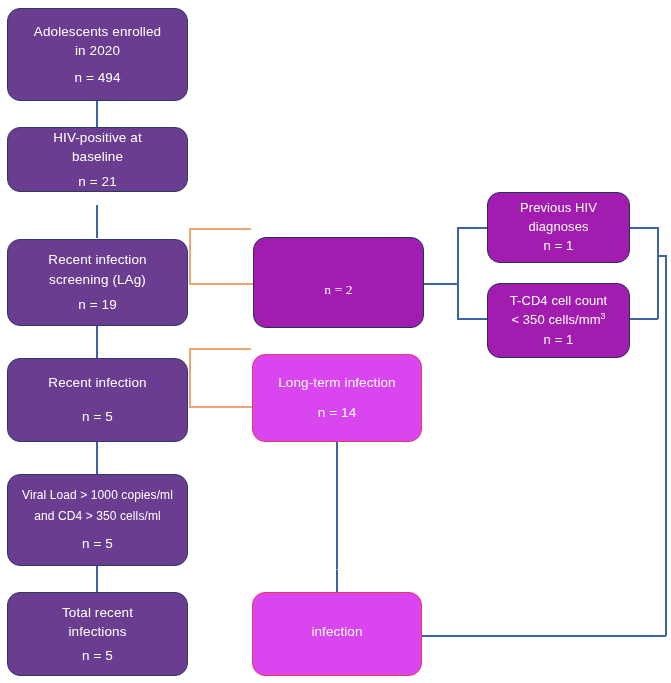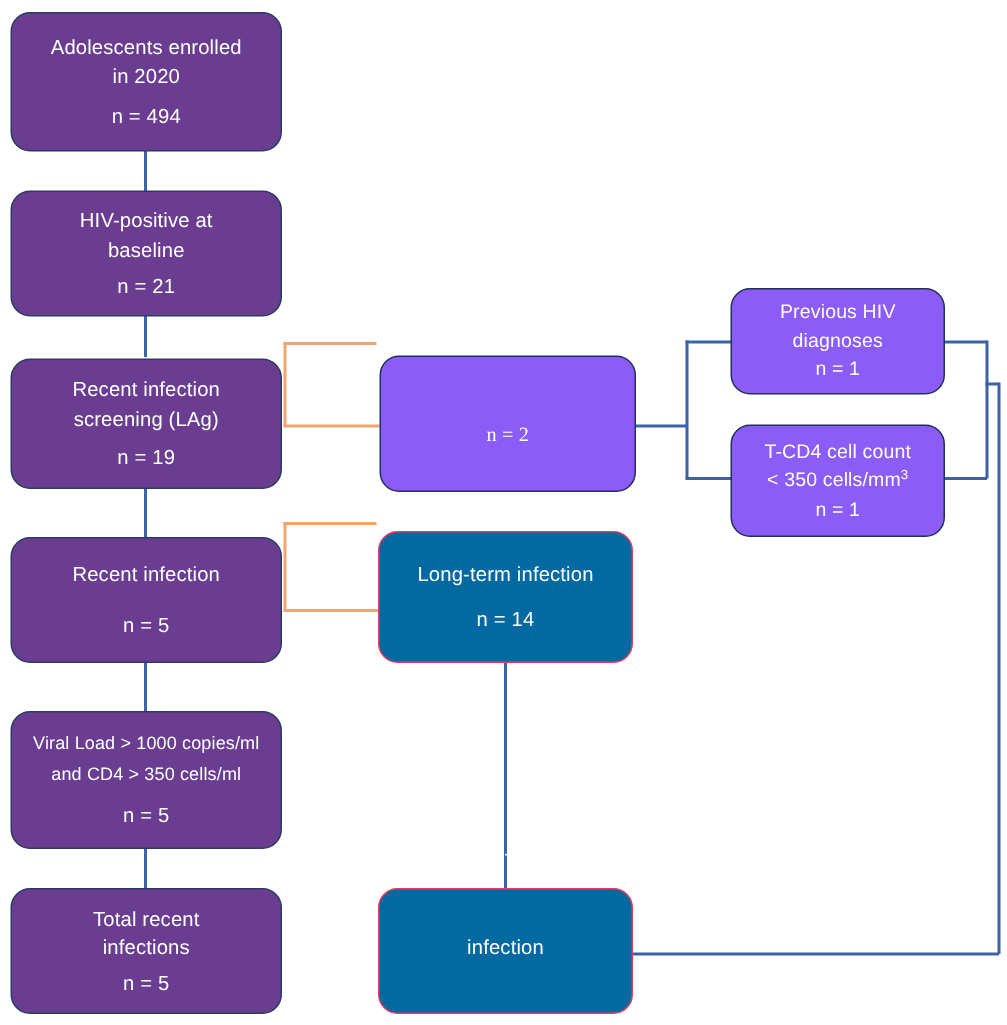--- a/index.html
+++ b/index.html
@@ -29,25 +29,25 @@
     line-height: 1.45;
     letter-spacing: 0.1px;
     z-index: 3;
   }
   .node .ln { display: block; white-space: nowrap; }
   .node.purple {
     background: #6A3D91;
     border: 1.5px solid #2B3B63;
   }
   .node.navy {
-    background: #8b5cf6;
+    background: #a21caf;
     border: 1.5px solid #22305C;
   }
   .node.pink {
-    background: #0369a1;
+    background: #d946ef;
     border: 1.5px solid #E63B60;
   }
   .conn {
     position: absolute;
     background: #3A63A8;
     z-index: 1;
   }
   .conn.h { height: 1.6px; }
   .conn.v { width: 1.6px; }
   .conn.orange { background: #F0A472; }
@@ -89,21 +89,21 @@
   <div class="conn h" style="left:421px; top:635px; width:245px;"></div>
 
   <div class="conn v" style="left:336px; top:441px; height:151px;"></div>
 
   <div class="node purple" style="left:7px; top:8px; width:181px; height:93px; font-size:13.5px;">
     <span class="ln">Adolescents enrolled</span>
     <span class="ln">in 2020</span>
     <span class="ln" style="margin-top:7px;">n = 494</span>
   </div>
 
-  <div class="node purple" style="left:7px; top:127px; width:181px; height:84px; font-size:13.5px;">
+  <div class="node purple" style="left:7px; top:127px; width:181px; height:65px; font-size:13.5px;">
     <span class="ln">HIV-positive at</span>
     <span class="ln">baseline</span>
     <span class="ln" style="margin-top:5px;">n = 21</span>
   </div>
 
   <div class="node purple" style="left:7px; top:239px; width:181px; height:87px; font-size:13.5px;">
     <span class="ln">Recent infection</span>
     <span class="ln">screening (LAg)</span>
     <span class="ln" style="margin-top:6px;">n = 19</span>
   </div>

